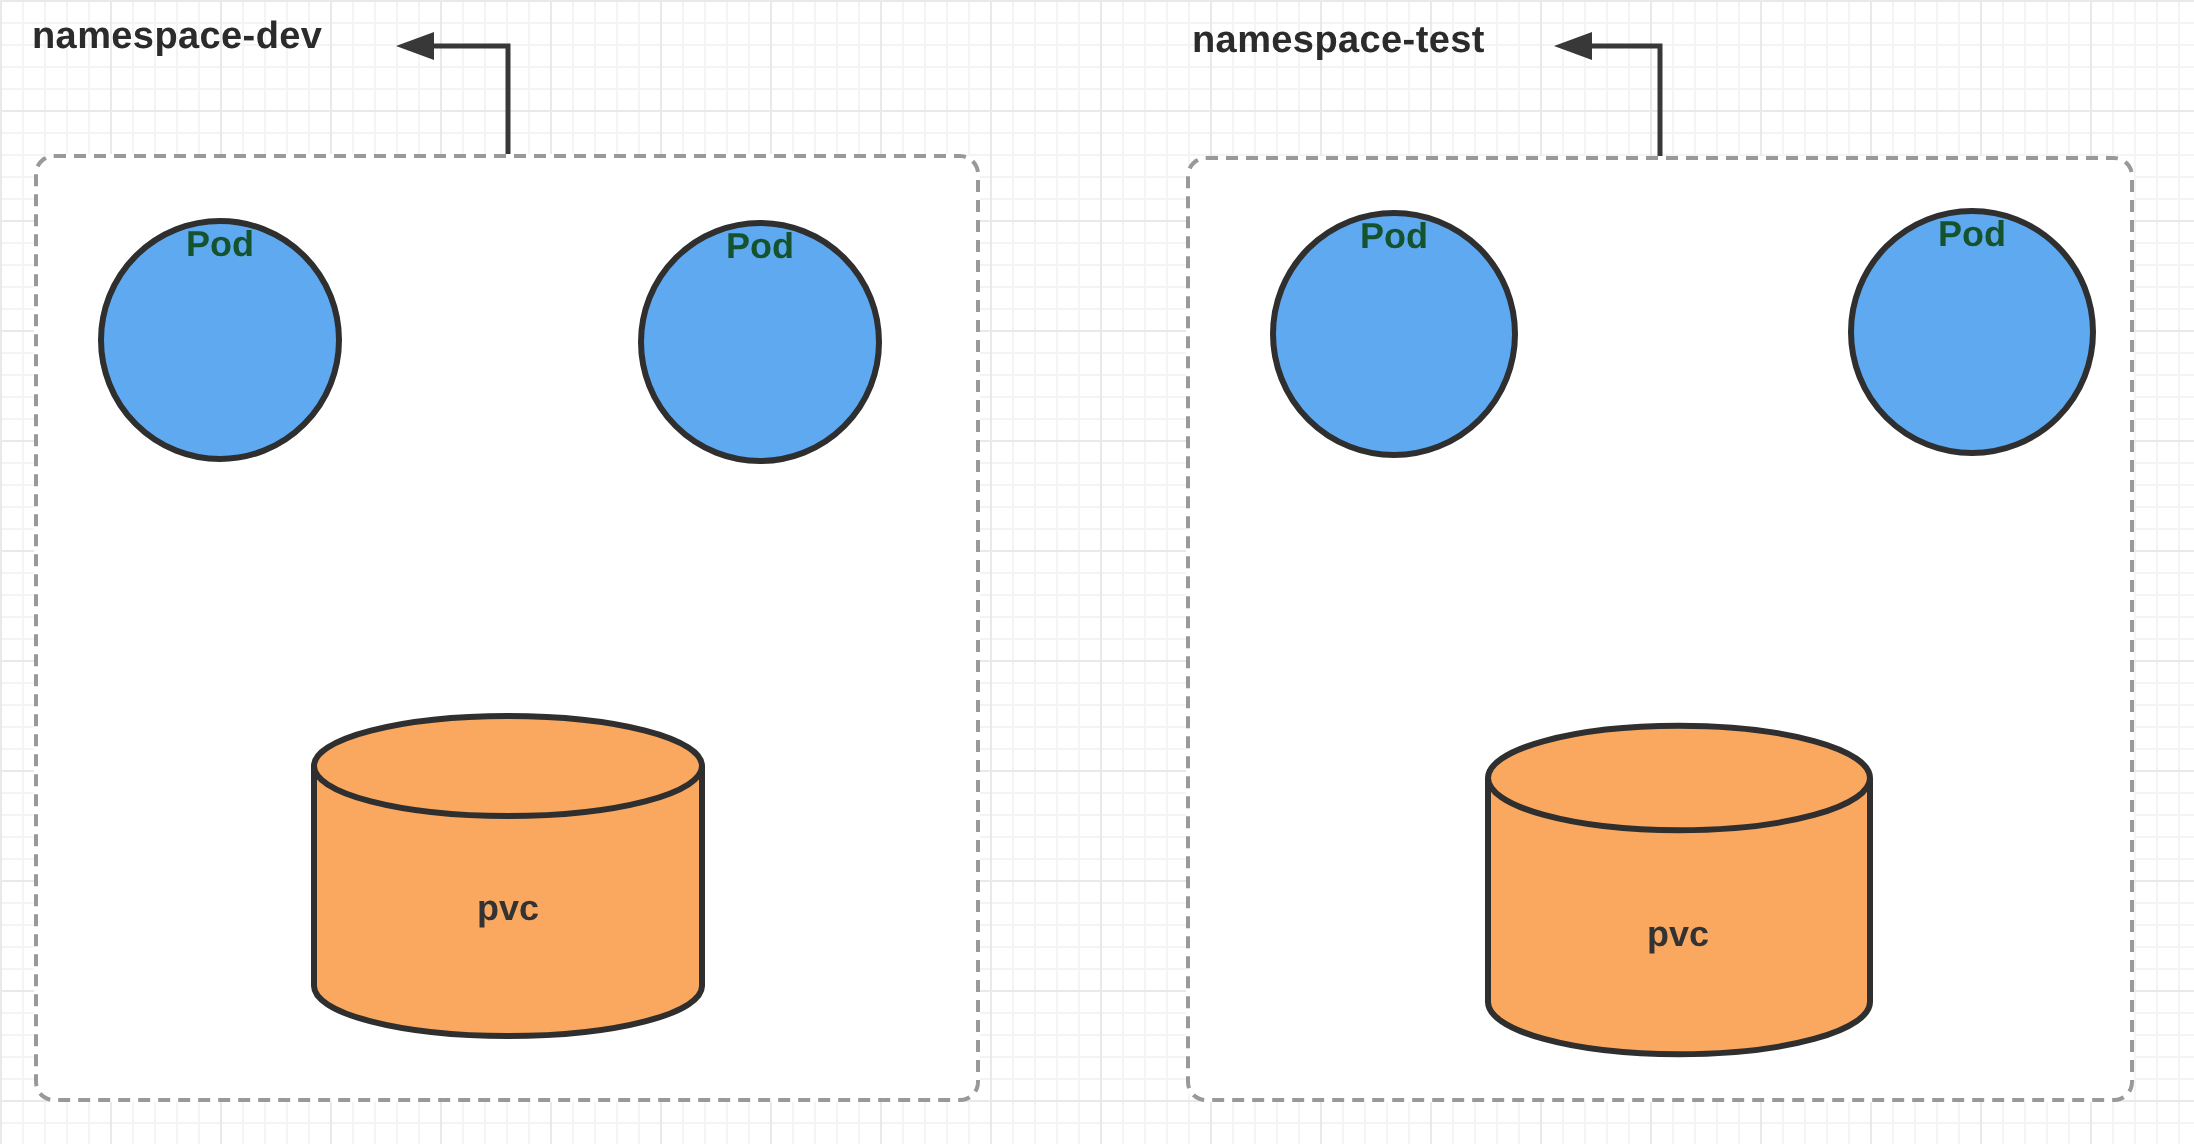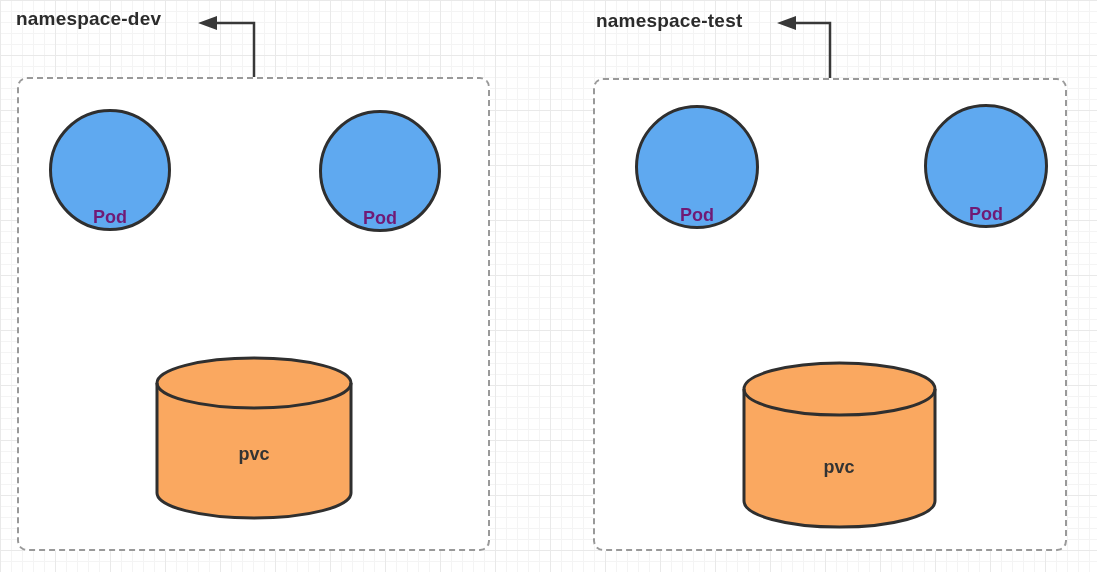--- a/index.html
+++ b/index.html
@@ -30,22 +30,22 @@
     white-space:nowrap;letter-spacing:0.2px;
   }
   .ns-label.left{left:16px;top:8px;}
   .ns-label.right{left:596px;top:10px;}
   .pod{
     position:absolute;
     border-radius:50%;
     background:#5FA9F0;
     border:3px solid #2f2f2f;
     box-sizing:border-box;
-    display:flex;align-items:flex-end;justify-content:center;
-    font-size:18px;font-weight:bold;color:#701a75;
+    display:flex;align-items:flex-start;justify-content:center;
+    font-size:18px;font-weight:bold;color:#14532d;
   }
   .pod.p1{left:49px;top:109px;width:122px;height:122px;}
   .pod.p2{left:319px;top:110px;width:122px;height:122px;}
   .pod.p3{left:635px;top:105px;width:124px;height:124px;}
   .pod.p4{left:924px;top:104px;width:124px;height:124px;}
   .arrow-svg{position:absolute;overflow:visible;}
   .arrow-svg.left{left:190px;top:10px;}
   .arrow-svg.right{left:770px;top:10px;}
   .cyl-svg{position:absolute;overflow:visible;}
   .cyl-svg.c1{left:155px;top:356px;}

